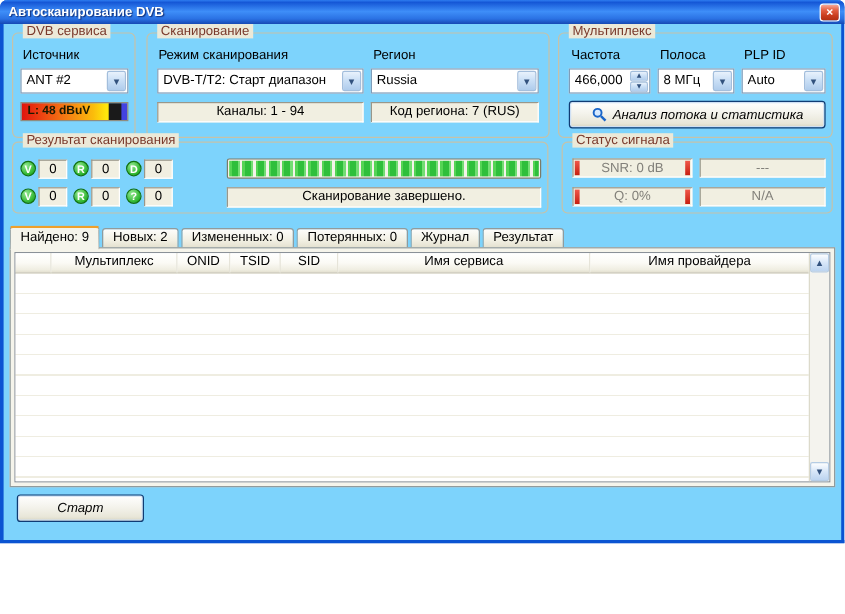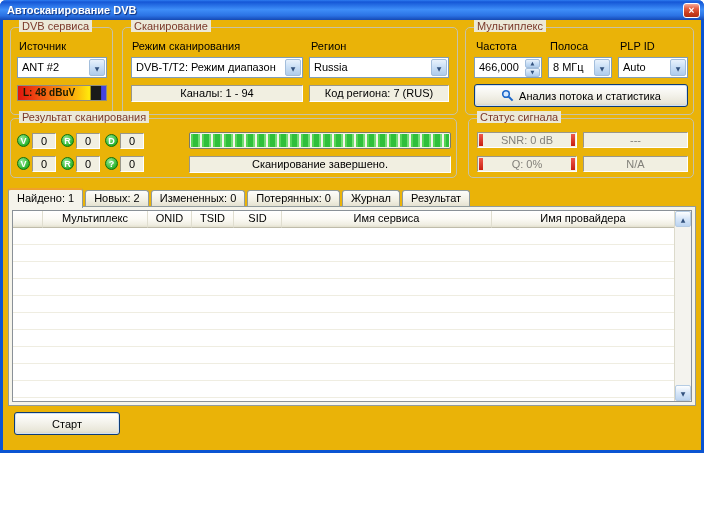--- a/index.html
+++ b/index.html
@@ -1,21 +1,21 @@
 <!DOCTYPE html>
 <html><head>
 <meta charset="utf-8">
 <style>
   html,body{margin:0;padding:0;background:#ffffff;}
   .stage{position:relative;width:704px;height:512px;background:#ffffff;overflow:hidden;
          font-family:"Liberation Sans","DejaVu Sans",sans-serif;font-size:11px;color:#000;}
 
   
   .window{position:absolute;left:0;top:0;width:704px;height:453px;box-sizing:border-box;
-          background:#eab308;border:3px solid #0B54D2;border-top:none;
+          background:#7dd3fc;border:3px solid #0B54D2;border-top:none;
           border-radius:6px 6px 0 0;}
   .titlebar{position:absolute;left:-3px;top:0;width:704px;height:20px;box-sizing:border-box;
             border-radius:6px 6px 0 0;
             background:linear-gradient(180deg,#2E7CF0 0%,#1557D6 10%,#3E8EF8 48%,#2B72E4 78%,#1549B4 100%);
             color:#fff;font-weight:bold;line-height:20px;padding-left:7px;
             text-shadow:1px 1px 1px #12307A;}
   .closebtn{position:absolute;right:4px;top:3px;width:17px;height:15px;box-sizing:border-box;
             border:1px solid #fff;border-radius:3px;cursor:pointer;
             background:linear-gradient(180deg,#F5A998 0%,#E35E41 35%,#C93C1D 70%,#B02E12 100%);
             color:#fff;font-size:10px;font-weight:bold;line-height:13px;text-align:center;
@@ -42,21 +42,21 @@
   .spinbtns{position:absolute;right:1px;top:1px;bottom:1px;width:15px;display:flex;
             flex-direction:column;}
   .spinbtn{flex:1;box-sizing:border-box;border:1px solid #A3BEDC;border-radius:2px;
            background:linear-gradient(180deg,#E9F2FC 0%,#CBE0F6 45%,#AFCCEC 100%);
            text-align:center;cursor:pointer;}
   .spinbtn .arrow{font-size:5px;line-height:7px;display:block;}
 
   .btn{position:absolute;box-sizing:border-box;border:1px solid #103C74;border-radius:3px;
        background:linear-gradient(180deg,#FFFFFF 0%,#F4F3EC 45%,#E8E6D8 85%,#D8D5C2 100%);
        text-align:center;cursor:pointer;display:flex;align-items:center;justify-content:center;
-       gap:5px;box-shadow:inset 0 0 0 1px #CFE0F4;}
+       gap:5px;box-shadow:inset 0 0 0 1px #CFE0F4;font-style:italic;}
   .btn.disabled{border-color:#C5C2B0;box-shadow:none;color:#9C9A8C;
        background:#F1F0E7;cursor:default;}
 
   .sunken{position:absolute;box-sizing:border-box;background:#F1EFE1;border:1px solid;
           border-color:#99978A #FFFFFF #FFFFFF #99978A;text-align:center;overflow:hidden;}
   .sunken .txt{display:block;line-height:15px;white-space:nowrap;}
 
   
   .level{position:absolute;box-sizing:border-box;border:1px solid #8F8D80;overflow:hidden;
          background:linear-gradient(90deg,#E0150D 0%,#EF4A12 22%,#F78A12 48%,#FBBD0B 68%,
@@ -138,21 +138,21 @@
       </div>
       <div class="level" style="left:6px;top:57px;width:90px;height:16px;">
         <span class="txt">L: 48 dBuV</span>
       </div>
     </div>
 
     <div class="group" style="left:119px;top:27px;width:336px;height:88px;">
       <span class="caption">Сканирование</span>
       <span class="lbl" style="left:9px;top:12px;">Режим сканирования</span>
       <div class="combo" style="left:8px;top:29px;width:172px;">
-        <span class="val">DVB-T/T2: Режим диапазон</span>
+        <span class="val">DVB-T/T2: Старт диапазон</span>
         <span class="dropbtn"><span class="arrow">▼</span></span>
       </div>
       <span class="lbl" style="left:188px;top:12px;">Регион</span>
       <div class="combo" style="left:186px;top:29px;width:140px;">
         <span class="val">Russia</span>
         <span class="dropbtn"><span class="arrow">▼</span></span>
       </div>
       <div class="sunken" style="left:8px;top:57px;width:172px;height:17px;">
         <span class="txt">Каналы: 1 - 94</span>
       </div>
@@ -245,21 +245,21 @@
         <span class="meter-end left"></span>
         <span class="txt">Q: 0%</span>
         <span class="meter-end right"></span>
       </div>
       <div class="sunken valpanel" style="left:114px;top:37px;width:105px;height:16px;">
         <span class="txt">N/A</span>
       </div>
     </div>
 
     <div class="tabstrip">
-      <div class="tab active"><span>Найдено: 1</span></div>
+      <div class="tab active"><span>Найдено: 9</span></div>
       <div class="tab"><span>Новых: 2</span></div>
       <div class="tab"><span>Измененных: 0</span></div>
       <div class="tab"><span>Потерянных: 0</span></div>
       <div class="tab"><span>Журнал</span></div>
       <div class="tab"><span>Результат</span></div>
     </div>
 
     <div class="tabpanel">
       <div class="table">
         <div class="thead">

